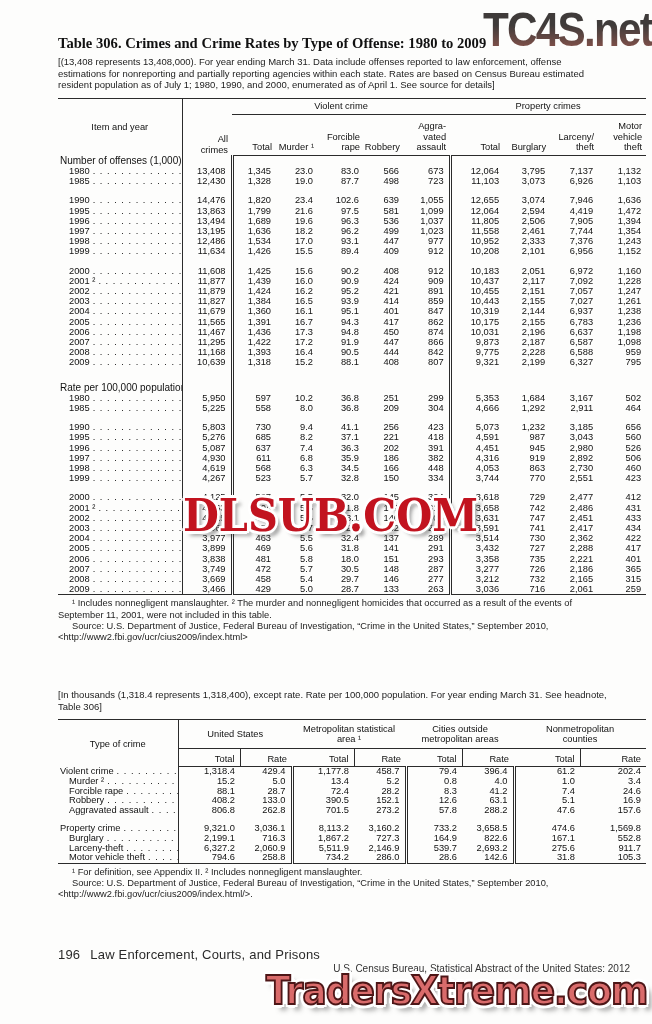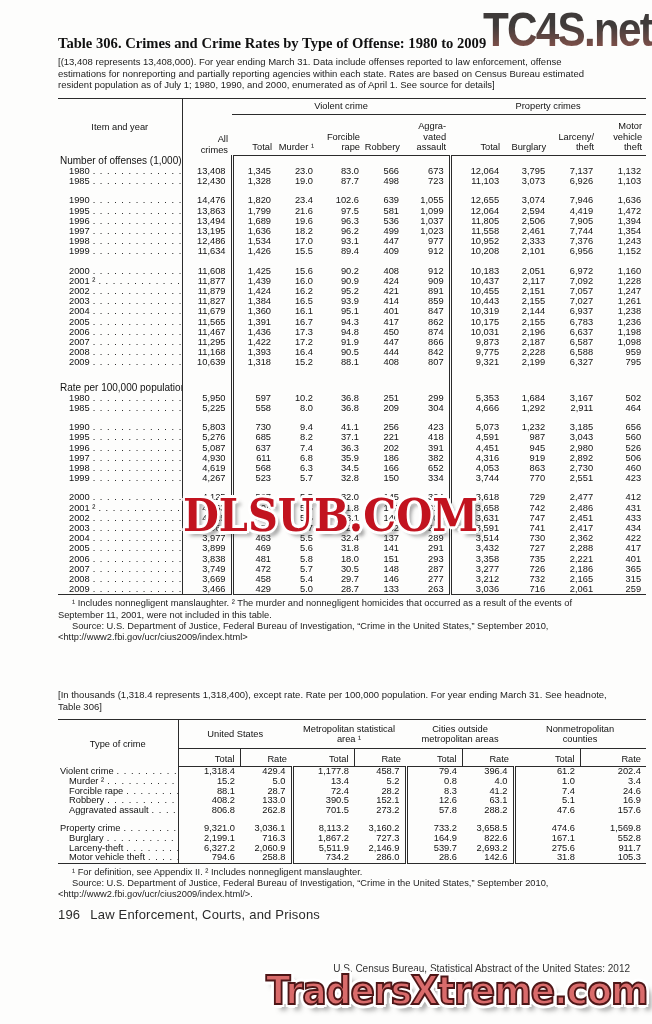--- a/index.html
+++ b/index.html
@@ -53,21 +53,21 @@
   .dots::before{content:". . . . . . . . . . . . . . . . . . . . . . . . . . . . . . . .";
                 letter-spacing:1px;color:#111;}
 
   
   .fnblock{margin-top:3px;width:560px;}
   .fn{font-size:9.3px;line-height:11.2px;margin:0;text-indent:14px;color:#1c1c1c;}
 
   .t307wrap{margin-top:46px;}
 
   
-  .footer-line{position:absolute;left:58px;top:907px;font-size:13px;color:#2a2a2a;
+  .footer-line{position:absolute;left:58px;top:947px;font-size:13px;color:#2a2a2a;
                letter-spacing:0.2px;}
   .footer-line .pno{margin-right:10px;}
   .census-line{position:absolute;right:22px;top:963px;font-size:10px;color:#333;}
 
   
   .wm{position:absolute;pointer-events:none;}
   .wm-tc4s{top:2px;right:0px;font-family:"Liberation Sans",sans-serif;font-weight:bold;
            font-size:48px;letter-spacing:-2px;transform:scaleX(0.88);transform-origin:top right;
            background:linear-gradient(#3f3b3a 42%,#6b4a45 70%,#96564d 95%);
            -webkit-background-clip:text;background-clip:text;color:#443f3e;
@@ -659,21 +659,21 @@
               <div class="lw">
                 <span class="yr">1998</span>
                 <span class="dots"></span>
               </div>
             </td>
             <td class="num ">4,619</td>
             <td class="num dl">568</td>
             <td class="num ">6.3</td>
             <td class="num ">34.5</td>
             <td class="num ">166</td>
-            <td class="num ">652</td>
+            <td class="num ">448</td>
             <td class="num dl">4,053</td>
             <td class="num ">863</td>
             <td class="num ">2,730</td>
             <td class="num ">460</td>
           </tr>
           <tr>
             <td class="lbl ind">
               <div class="lw">
                 <span class="yr">1999</span>
                 <span class="dots"></span>

